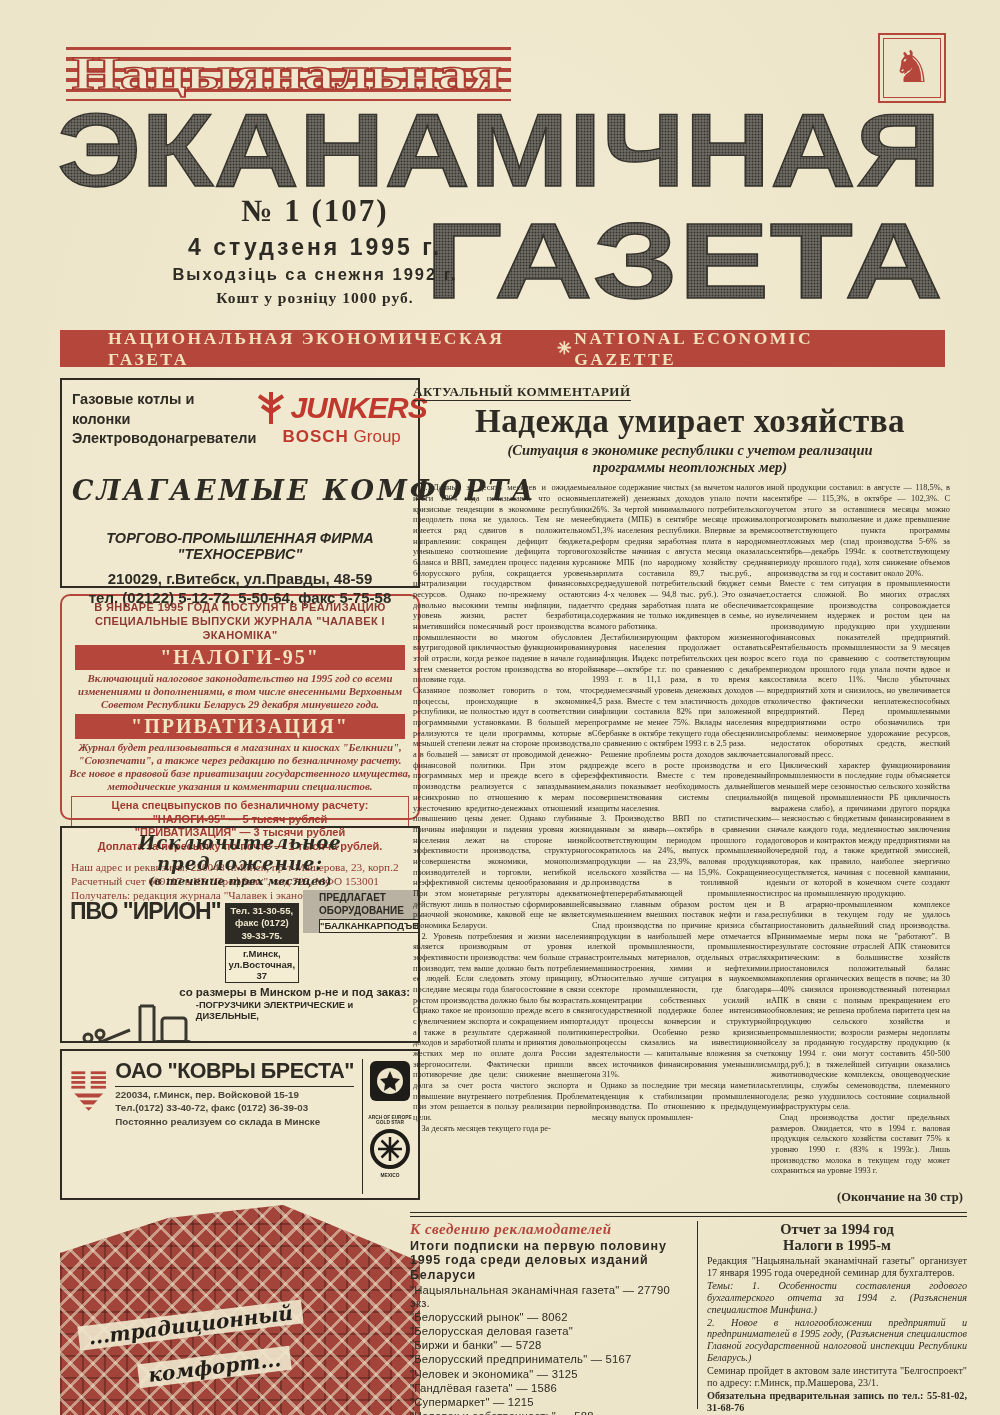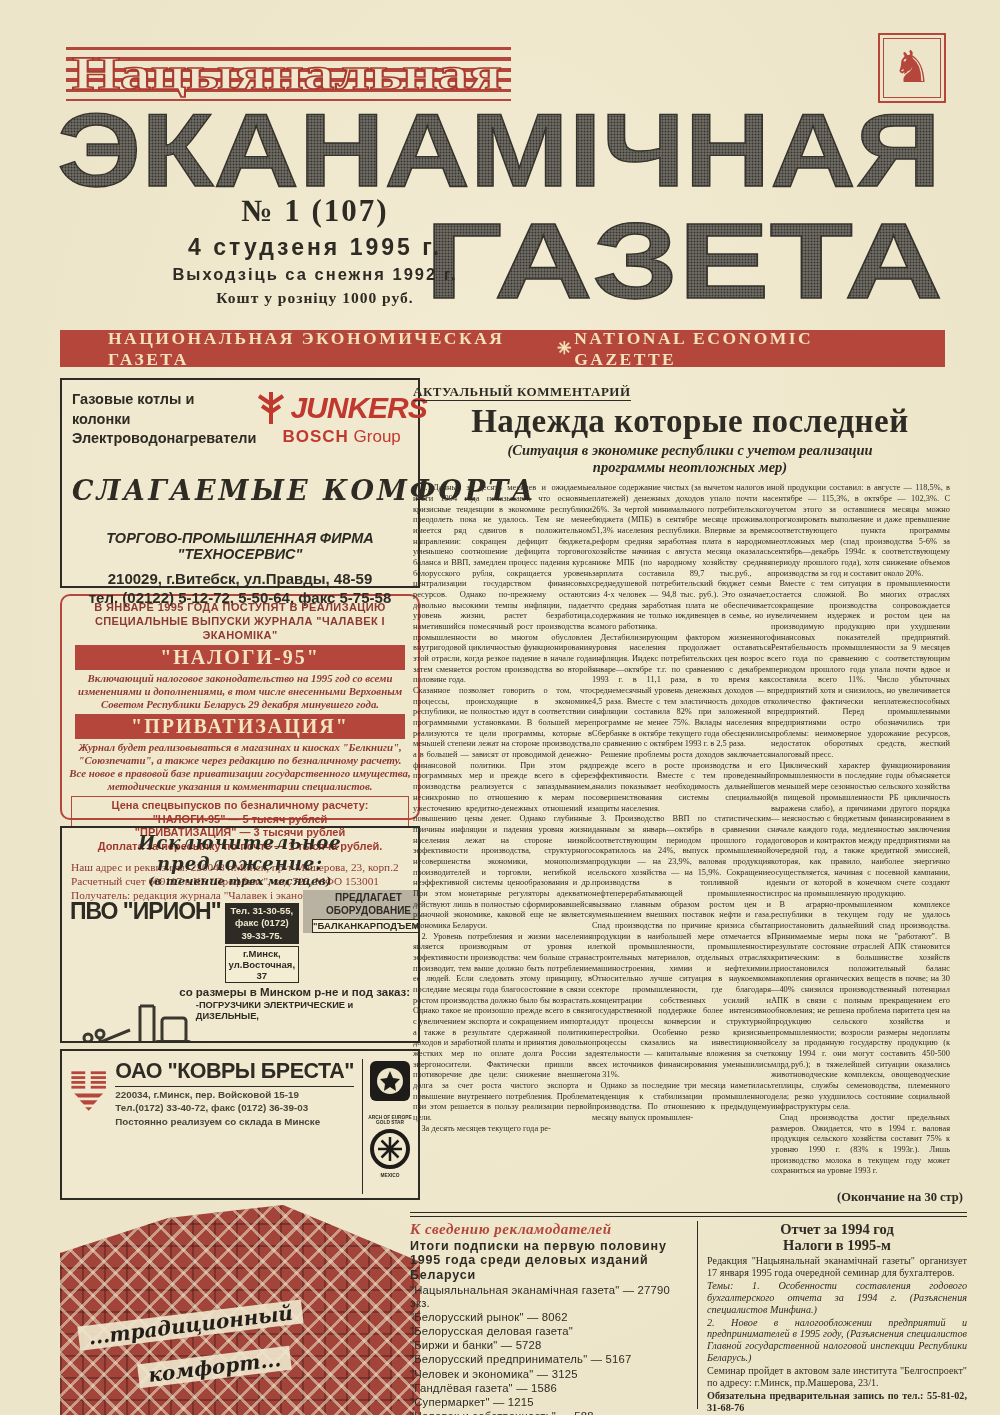--- a/index.html
+++ b/index.html
@@ -60,21 +60,21 @@
   .i-offer1 { font-family:"DejaVu Serif",serif; font-weight:bold; font-style:italic; font-size:18px; text-align:center; letter-spacing:1px; }
   .i-offer2 { font-family:"DejaVu Serif",serif; font-weight:bold; font-style:italic; font-size:15.5px; text-align:center; letter-spacing:1px; }
   .i-offer3 { font-family:"DejaVu Serif",serif; font-weight:bold; font-style:italic; font-size:11.5px; text-align:center; }
   .i-head { display:flex; margin-top:2px; gap:4px; align-items:flex-start; }
   .i-company { font-family:"Liberation Sans",sans-serif; font-weight:bold; font-size:23px; white-space:nowrap; letter-spacing:-1px; padding-top:8px; }
   .i-phonebox { background:#2e2b24; color:#efe8ce; font-family:"Liberation Sans",sans-serif; font-weight:bold; font-size:9.5px;
      padding:2px 5px; text-align:center; line-height:1.3; }
   .i-addrbox { border:1.5px solid #2e2b24; background:#f4edd3; font-family:"Liberation Sans",sans-serif; font-weight:bold;
      font-size:9.5px; text-align:center; padding:1px 3px; margin-top:2px; }
   .i-offerbox { background:#b9b2a2; font-family:"Liberation Sans",sans-serif; font-weight:bold; font-size:10px;
-     text-align:center; padding:2px 9px 0; line-height:1.25; flex:1; }
+     padding:2px 16px 0; line-height:1.25; flex:1; }
   .i-balkan { background:#f4edd3; border:1px solid #2e2b24; display:block; margin-top:2px; font-size:9.5px; }
   .i-stock { font-family:"Liberation Sans",sans-serif; font-weight:bold; font-size:11.5px; text-align:right; margin-top:3px; }
   .i-body { display:flex; margin-top:2px; }
   .i-left { width:37%; position:relative; }
   .i-products { width:63%; font-family:"Liberation Sans",sans-serif; font-weight:bold; font-size:9.3px; line-height:1.18; }
   .i-products div { margin-bottom:1px; }
 
   
   .kovry { margin-top:6px; height:151px; padding:8px 6px 4px 8px; display:flex; gap:8px; }
   .k-mid { flex:1; }
@@ -316,21 +316,21 @@
     </div>
 
     <div class="carpet">
       <span class="carpet-text1">...традиционный</span>
       <span class="carpet-text2">комфорт...</span>
     </div>
   </div>
 
   <div class="article">
     <div class="kicker">АКТУАЛЬНЫЙ КОММЕНТАРИЙ</div>
-    <div class="headline">Надежда которые последней</div>
+    <div class="headline">Надежда умирает хозяйства</div>
     <div class="subtitle">(Ситуация в экономике республики с учетом реализации программы неотложных мер)</div>
     <div class="cols">
       <div class="article-col"> 1. Данные за десять месяцев и ожидаемые итоги 1994 года показывают, что основные кризисные тенденции в экономике республики преодолеть пока не удалось. Тем не менее имеется ряд сдвигов в положительном направлении: сокращен дефицит бюджета, уменьшено соотношение дефицита торгового баланса и ВВП, замедлен процесс падения курса белорусского рубля, сокращается уровень централизации государством финансовых ресурсов. Однако по-прежнему остаются довольно высокими темпы инфляции, падает уровень жизни, растет безработица, наметившийся помесячный рост производства в промышленности во многом обусловлен внутригодовой цикличностью функционирования этой отрасли, когда резкое падение в начале года затем сменяется ростом производства во второй половине года.
 Сказанное позволяет говорить о том, что процессы, происходящие в экономике республики, не полностью идут в соответствии с программными установками. В большей мере реализуются те цели программы, которые в меньшей степени лежат на стороне производства, а в большей — зависят от проводимой денежно-финансовой политики. При этом ряд программных мер и прежде всего в сфере производства реализуется с запаздыванием, несинхронно по отношению к мерам по ужесточению кредитно-денежных отношений и повышению цены денег. Однако глубинные причины инфляции и падения уровня жизни населения лежат на стороне низкой эффективности производства, структурного несовершенства экономики, монополизма производителей и торговли, негибкой и неэффективной системы ценообразования и др. При этом монетарные регуляторы адекватно действуют лишь в полностью сформировавшейся рыночной экономике, каковой еще не является экономика Беларуси.
  2. Уровень потребления и жизни населения является производным от уровня и эффективности производства: чем больше страна производит, тем выше должно быть потребление ее людей. Если следовать этому принципу, в последние месяцы года благосостояние в связи с ростом производства должно было бы возрастать. Однако такое не произошло прежде всего в связи с увеличением экспорта и сокращением импорта, а также в результате сдержанной политики доходов и заработной платы и принятия довольно жестких мер по оплате долга России за энергоносители. Фактически пришли в противоречие две цели: снижение внешнего долга за счет роста чистого экспорта и повышение внутреннего потребления. Проблема при этом решается в пользу реализации первой цели.
  За десять месяцев текущего года ре-</div>
       <div class="article-col">альное содержание чистых (за вычетом налогов и платежей) денежных доходов упало почти на 26%. За чертой минимального потребительского бюджета (МПБ) в сентябре месяце проживало 51,3% населения республики. Впервые за время реформ средняя заработная плата в народном хозяйстве начиная с августа месяца оказалась ниже МПБ (по народному хозяйству средняя зарплата составила 89,7 тыс.руб., а среднедушевой потребительский бюджет семьи из 4-х человек — 94,8 тыс. руб.). Это означает, что средняя заработная плата не обеспечивает содержания не только иждивенцев в семье, но и самого работника.
  Дестабилизирующим фактором жизненного уровня населения продолжает оставаться инфляция. Индекс потребительских цен возрос в январе—октябре т.г. по сравнению с декабрем 1993 г. в 11,1 раза, в то время как среднемесячный уровень денежных доходов — в 4,5 раза. Вместе с тем эластичность доходов от инфляции составила 82% при заложенной в программе не менее 75%. Вклады населения в Сбербанке в октябре текущего года обесценились по сравнению с октябрем 1993 г. в 2,5 раза.
  Решение проблемы роста доходов заключается прежде всего в росте производства и его эффективности. Вместе с тем проведенный анализ показывает необходимость дальнейшего совершенствования системы специальной защиты населения.
  3. Производство ВВП по статистическим данным за январь—октябрь в сравнении с соответствующим периодом прошлого года сократилось на 24%, выпуск промышленной продукции — на 23,9%, валовая продукция сельского хозяйства — на 15,9%. Сокращение производства в топливной и нефтеперерабатывающей промышленности вызвано главным образом ростом цен и уменьшением внешних поставок нефти и газа. Спад производства по причине кризиса сбыта продукции в наибольшей мере отмечается в легкой промышленности, промышленности строительных материалов, отдельных отраслях машиностроения, химии и нефтехимии. Относительно лучше ситуация в наукоемком секторе промышленности, где благодаря концентрации собственных усилий и государственной поддержке более интенсивно идут процессы конверсии и структурной перестройки. Особенно резко кризисные процессы сказались на инвестиционной деятельности — капитальные вложения за счет всех источников финансирования уменьшились на 31%.

